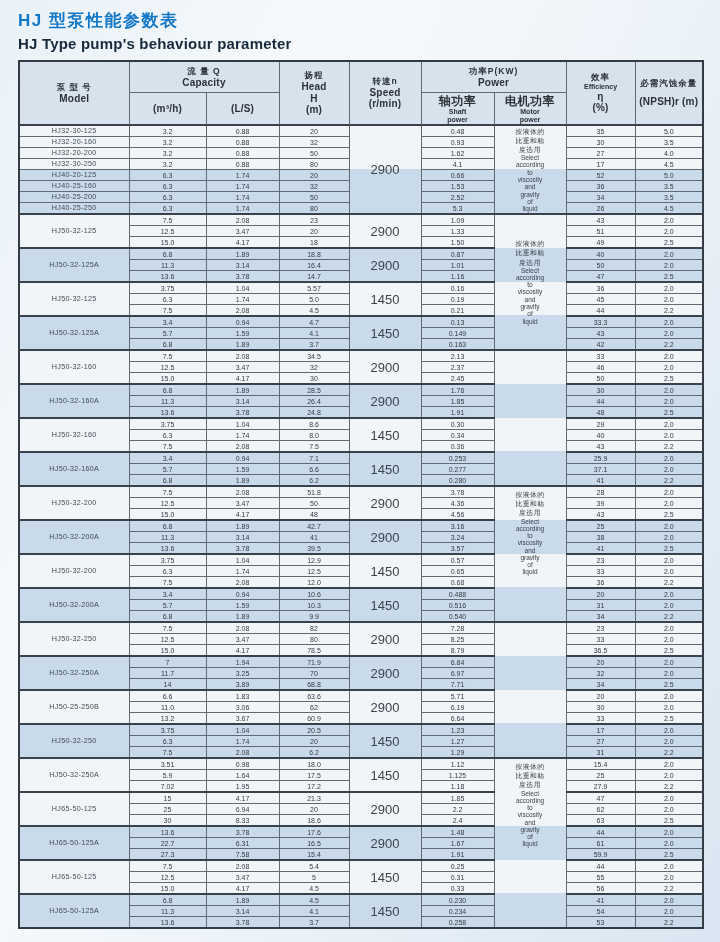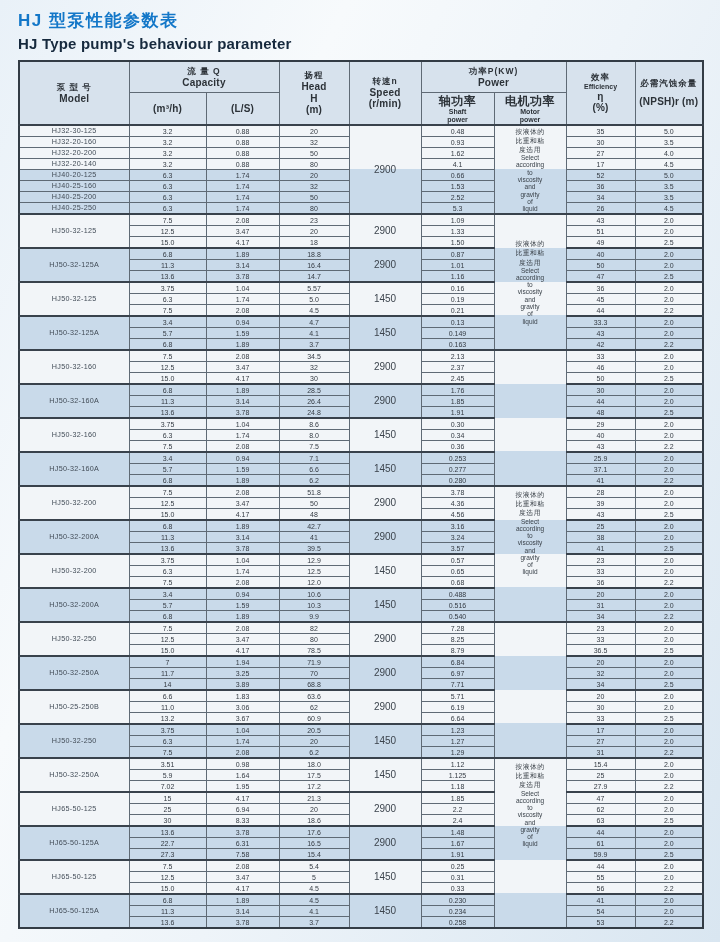--- a/index.html
+++ b/index.html
@@ -15,21 +15,21 @@
   th,td{border:1px solid #5f6a75;padding:0;text-align:center;vertical-align:middle;overflow:hidden;}
   thead th{background:#d7e2ed;color:#2c3238;font-weight:bold;}
   thead tr.h1 th{height:30px;}
   thead tr.h2 th{height:31px;}
   .hz{font-size:8.5px;line-height:1.25;letter-spacing:1px;}
   .he{font-size:10px;line-height:1.15;letter-spacing:0.2px;}
   .hs{font-size:7px;line-height:1.1;}
   .hz-s{font-size:12px;line-height:1.2;letter-spacing:0.5px;}
   tbody td{height:10px;font-size:7px;line-height:1;color:#343b43;}
   td.model{font-size:7.2px;letter-spacing:0.3px;color:#424c57;}
-  td.speed{font-size:10px;color:#3c444d;}
+  td.speed{font-size:13px;color:#3c444d;}
   .shade{background:#c9daea;}
   .light{background:#f2f5f8;}
   tr.grp-top td{border-top:2px solid #39424c;}
   td.motor-cell{vertical-align:middle;}
   td.motor-cell.align-top{vertical-align:top;}
   td.motor-cell.align-top .note{padding-top:3px;}
   .note{display:flex;flex-direction:column;align-items:center;}
   .nz{font-size:6.8px;line-height:1.35;color:#333a41;letter-spacing:0.5px;}
   .ne{font-size:6.5px;line-height:1.12;color:#3a424a;}
 </style>
@@ -145,21 +145,21 @@
         <tr>
           <td class="light model">HJ32-20-200</td>
           <td class="light">3.2</td>
           <td class="light">0.88</td>
           <td class="light">50</td>
           <td class="light">1.62</td>
           <td class="light">27</td>
           <td class="light">4.0</td>
         </tr>
         <tr>
-          <td class="light model">HJ32-20-140</td>
+          <td class="light model">HJ32-30-250</td>
           <td class="light">3.2</td>
           <td class="light">0.88</td>
           <td class="light">80</td>
           <td class="light">4.1</td>
           <td class="light">17</td>
           <td class="light">4.5</td>
         </tr>
         <tr>
           <td class="shade model">HJ40-20-125</td>
           <td class="shade">6.3</td>

